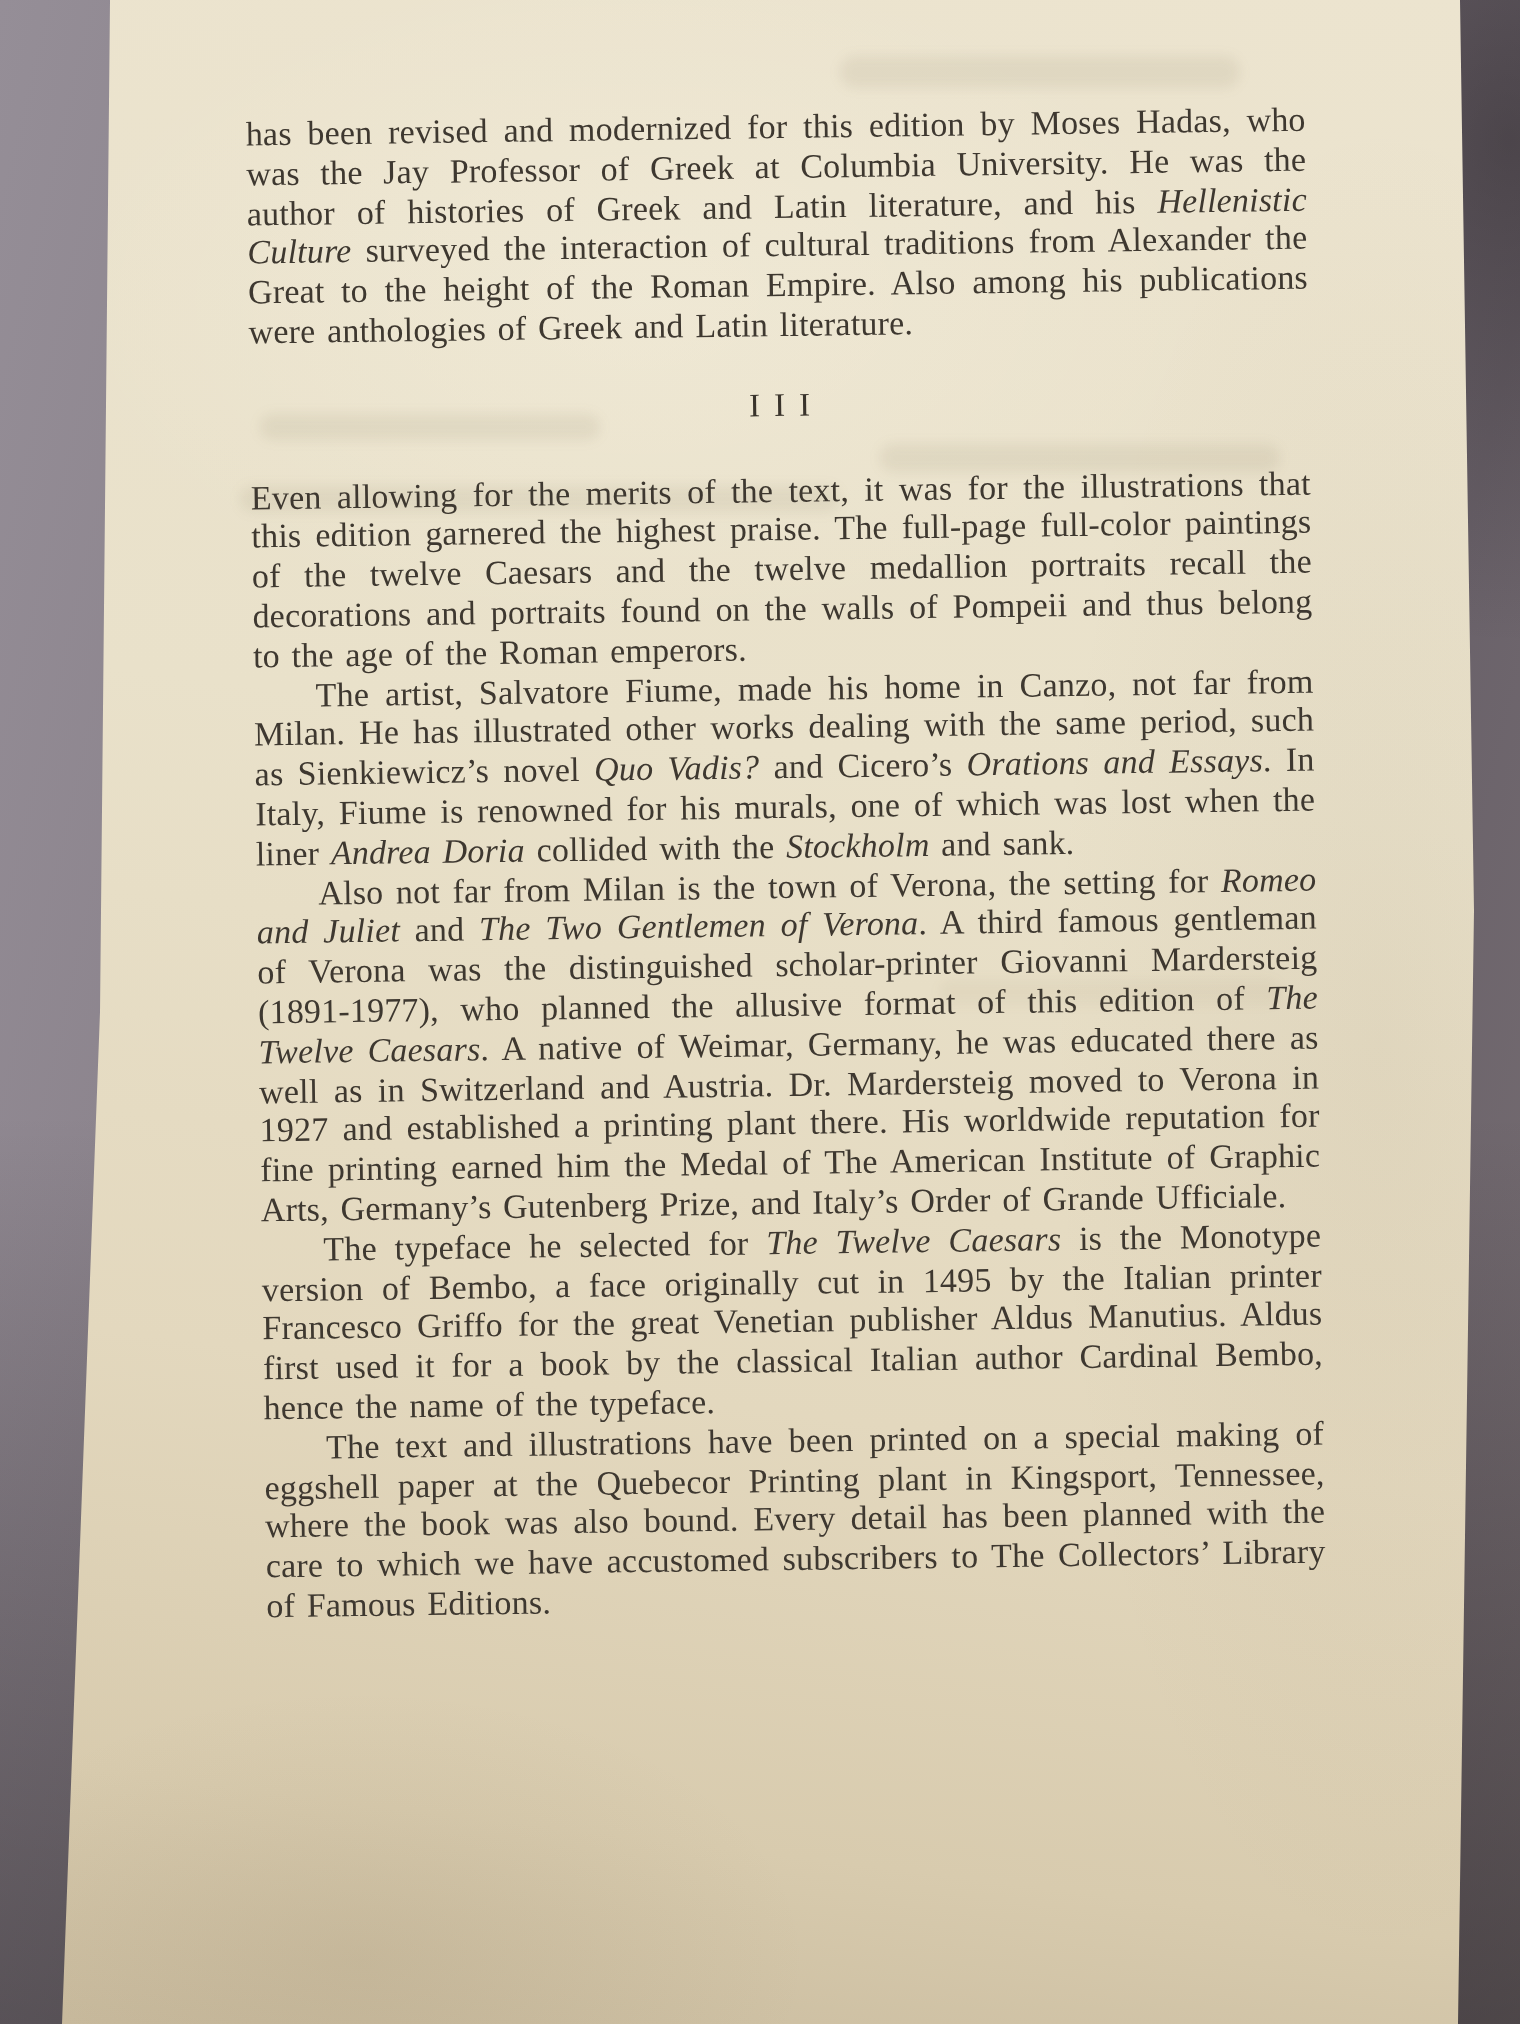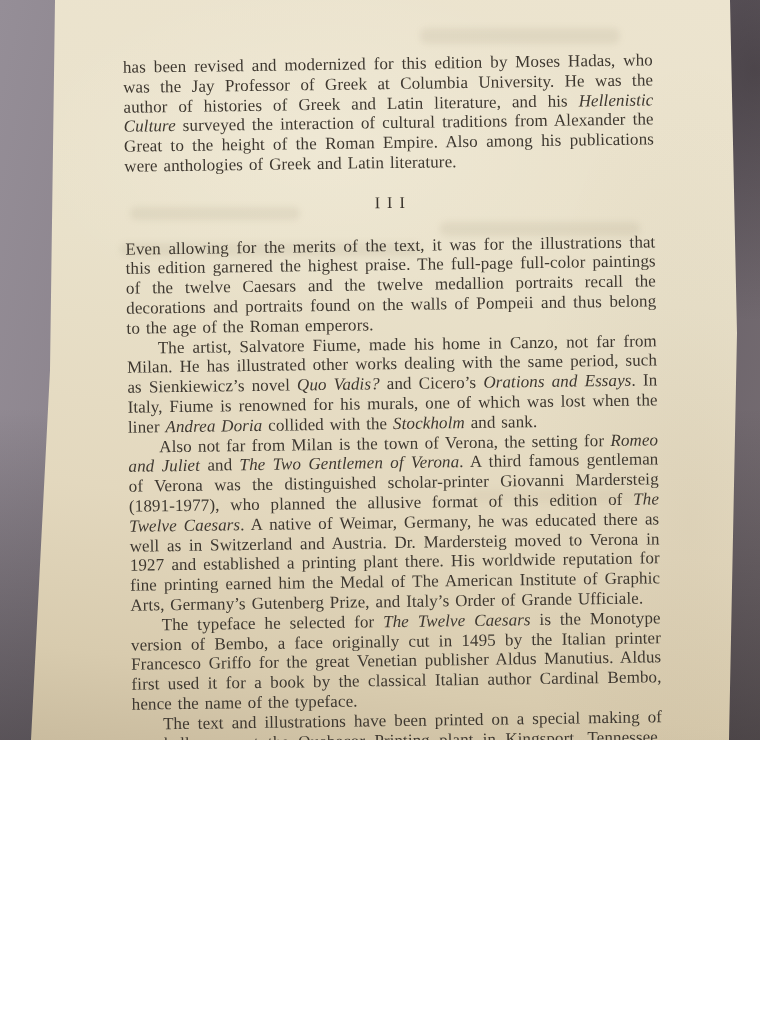--- a/index.html
+++ b/index.html
@@ -5,21 +5,21 @@
   html, body {
     margin: 0;
     padding: 0;
     width: 760px;
     height: 1013px;
     overflow: hidden;
   }
   .photo {
     position: relative;
     width: 760px;
-    height: 740px;
+    height: 1012px;
     font-family: "Liberation Serif", "DejaVu Serif", serif;
     background:
       radial-gradient(ellipse 280px 360px at 755px 70px, rgba(25,20,22,0.38), transparent 70%),
       linear-gradient(to bottom, rgba(20,16,16,0) 55%, rgba(18,14,14,0.42) 100%),
       linear-gradient(103deg, #958e97 0%, #8a828b 25%, #776f78 55%, #6a626a 80%, #786f73 100%);
   }
   .page {
     position: absolute;
     inset: 0;
     clip-path: polygon(55px 0%, 730px 0%, 737px 45%, 729px 100%, 31px 100%, 50px 50%);

